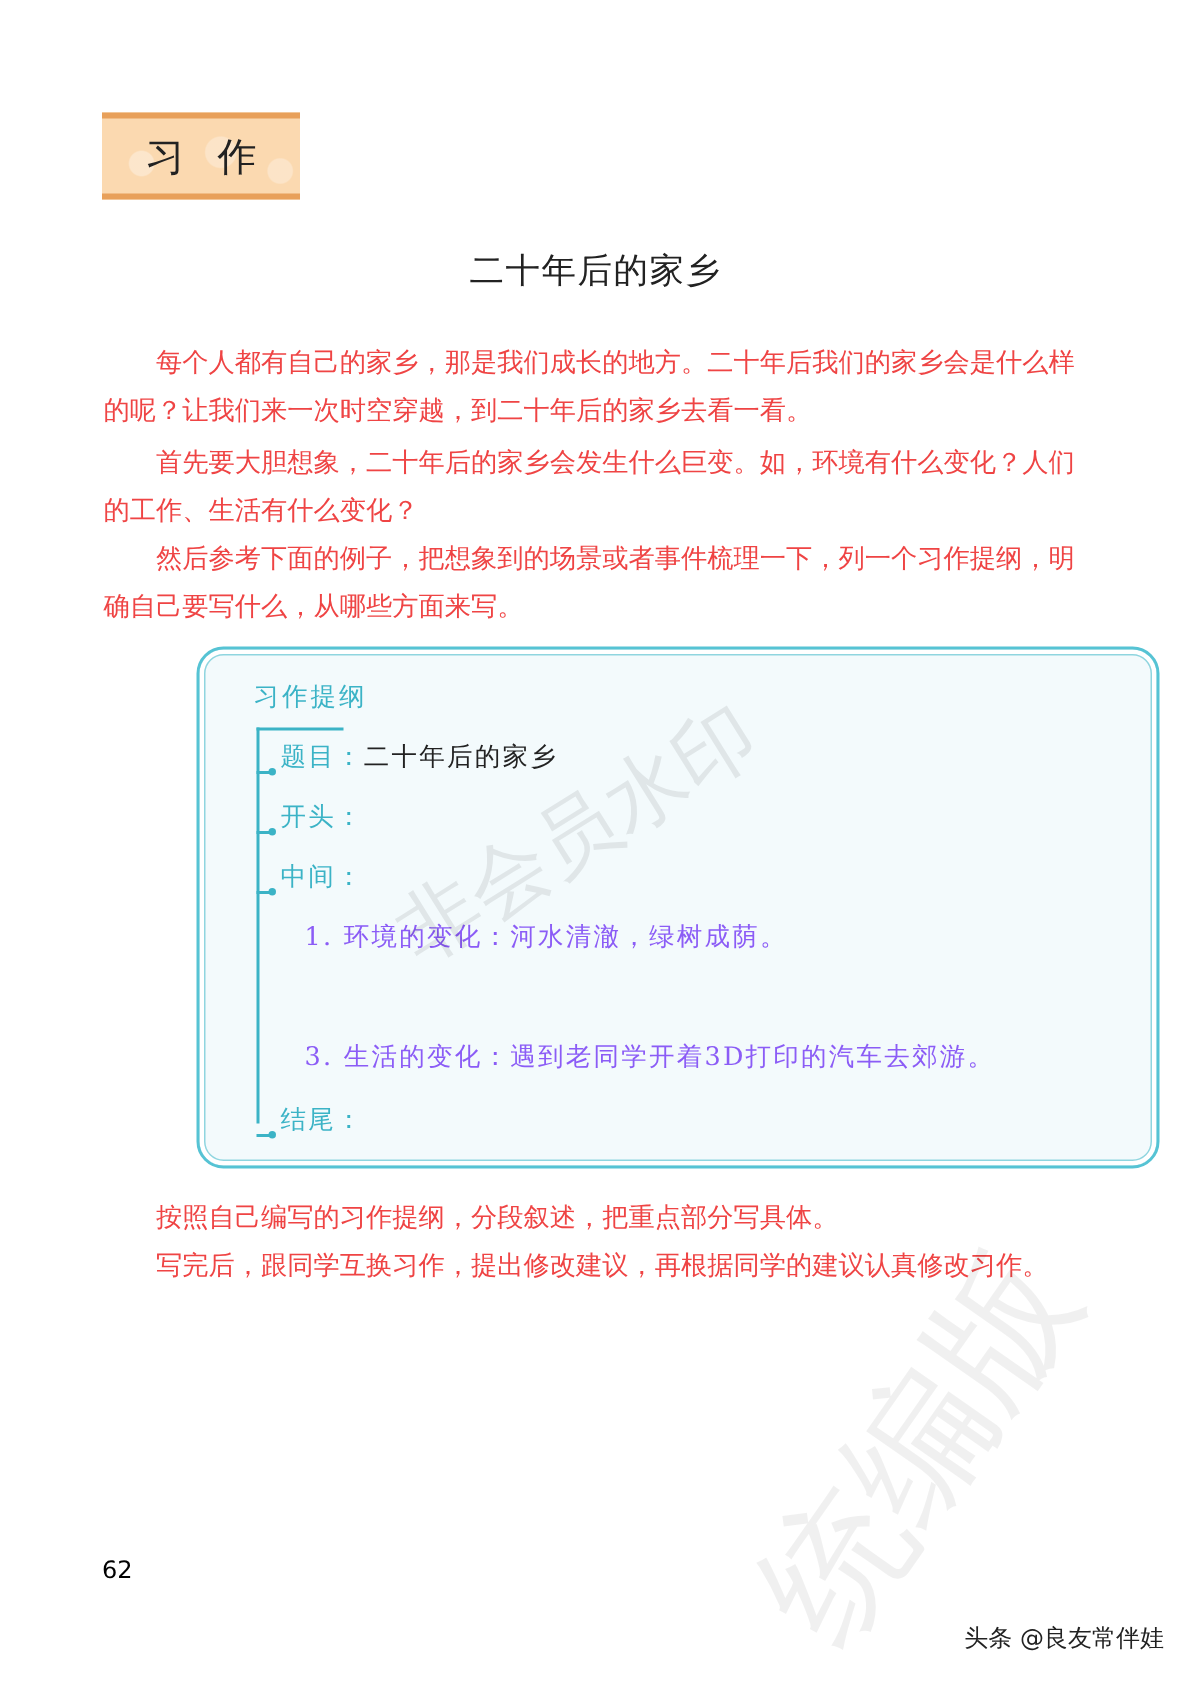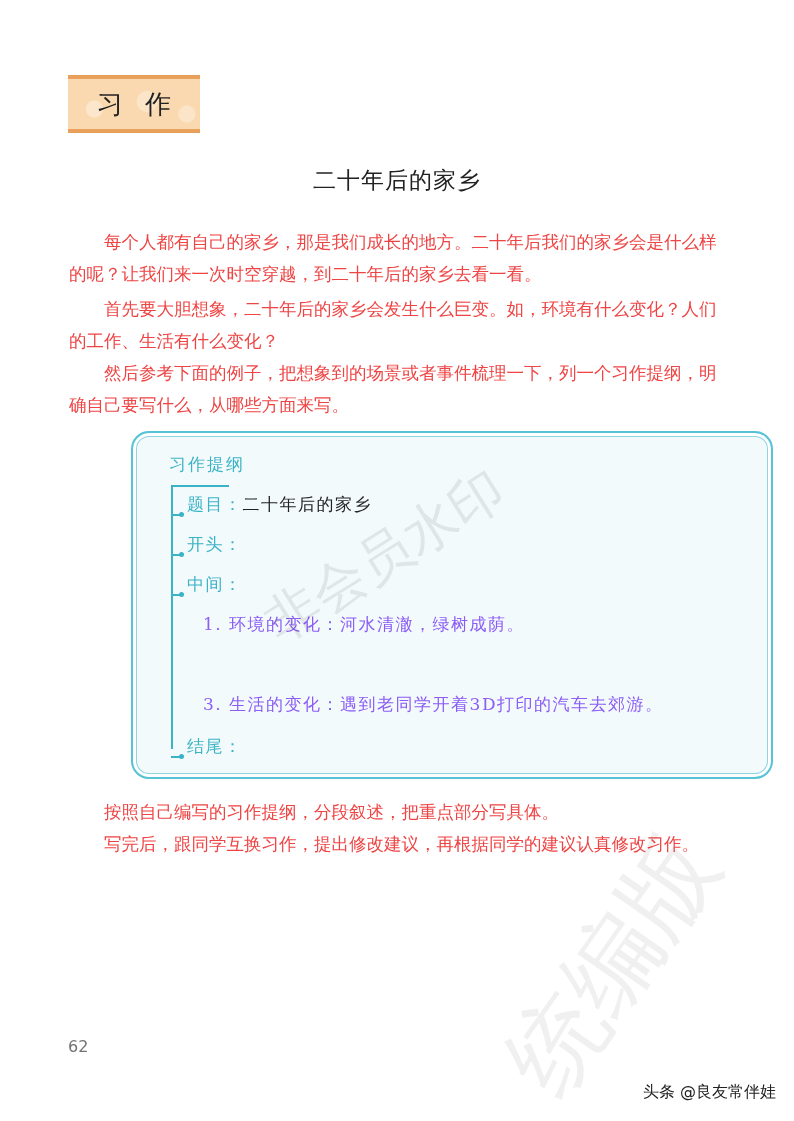--- a/index.html
+++ b/index.html
@@ -56,21 +56,21 @@
       position: absolute; left: 70px; font-size: 17px; letter-spacing: 1.5px; color: #8b5cf6;
     }
     .watermark {
       position: absolute; color: rgba(0,0,0,0.08); pointer-events: none;
       font-family: "DejaVu Sans", "Liberation Sans", sans-serif;
     }
     .wm1 { left: 250px; top: 520px; font-size: 54px; transform: rotate(-32deg); }
     .wm2 { left: 470px; top: 900px; font-size: 96px; transform: rotate(-55deg); color: rgba(0,0,0,0.06); }
     .page-num {
       position: absolute; left: 68px; top: 1037px; font-size: 16px;
-      font-family: "DejaVu Sans", "Liberation Sans", sans-serif; color: #737373;
+      font-family: "DejaVu Sans", "Liberation Sans", sans-serif; color: #000000;
     }
     .source {
       position: absolute; right: 18px; top: 1082px; font-size: 16px;
       font-family: "DejaVu Sans", "Liberation Sans", sans-serif; color: #222;
     }
   </style>
 </head>
 <body>
 
 <div class="banner">

